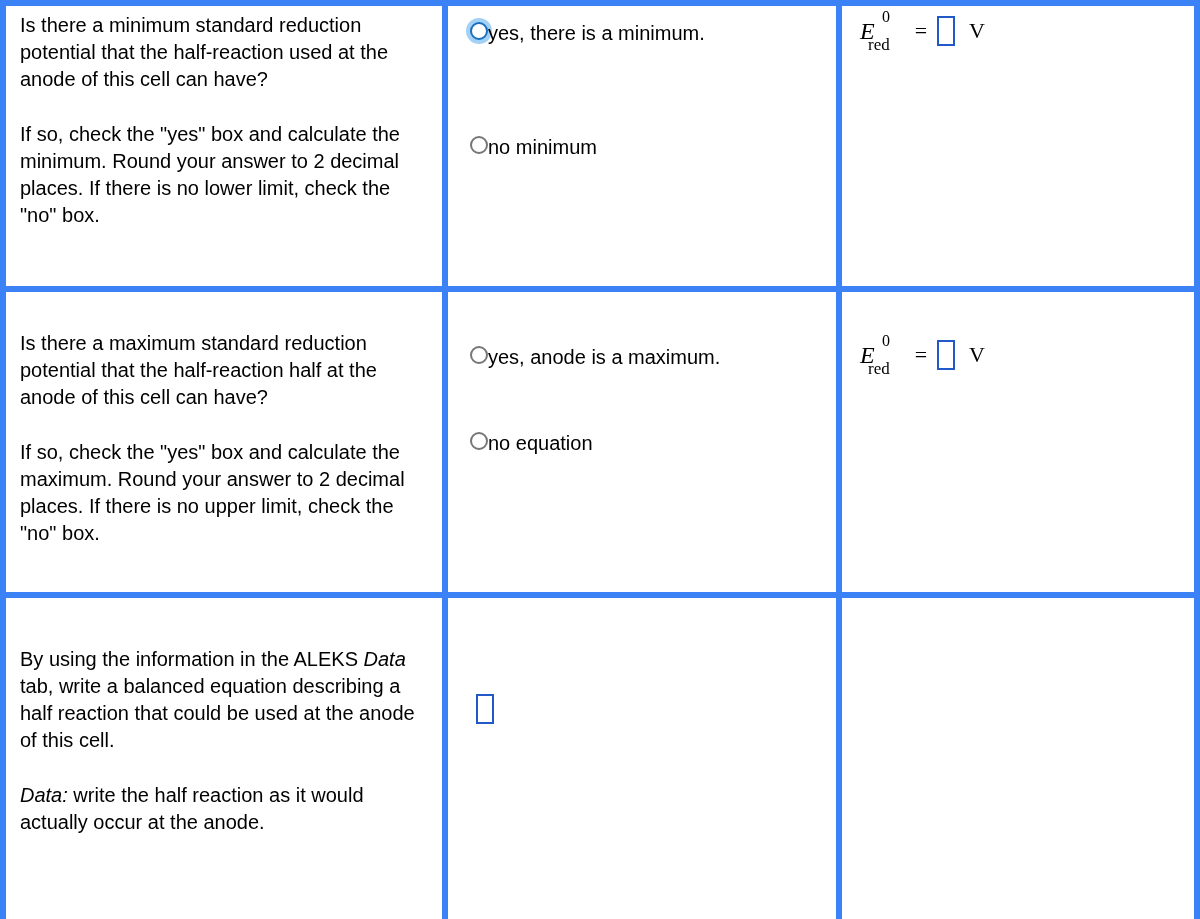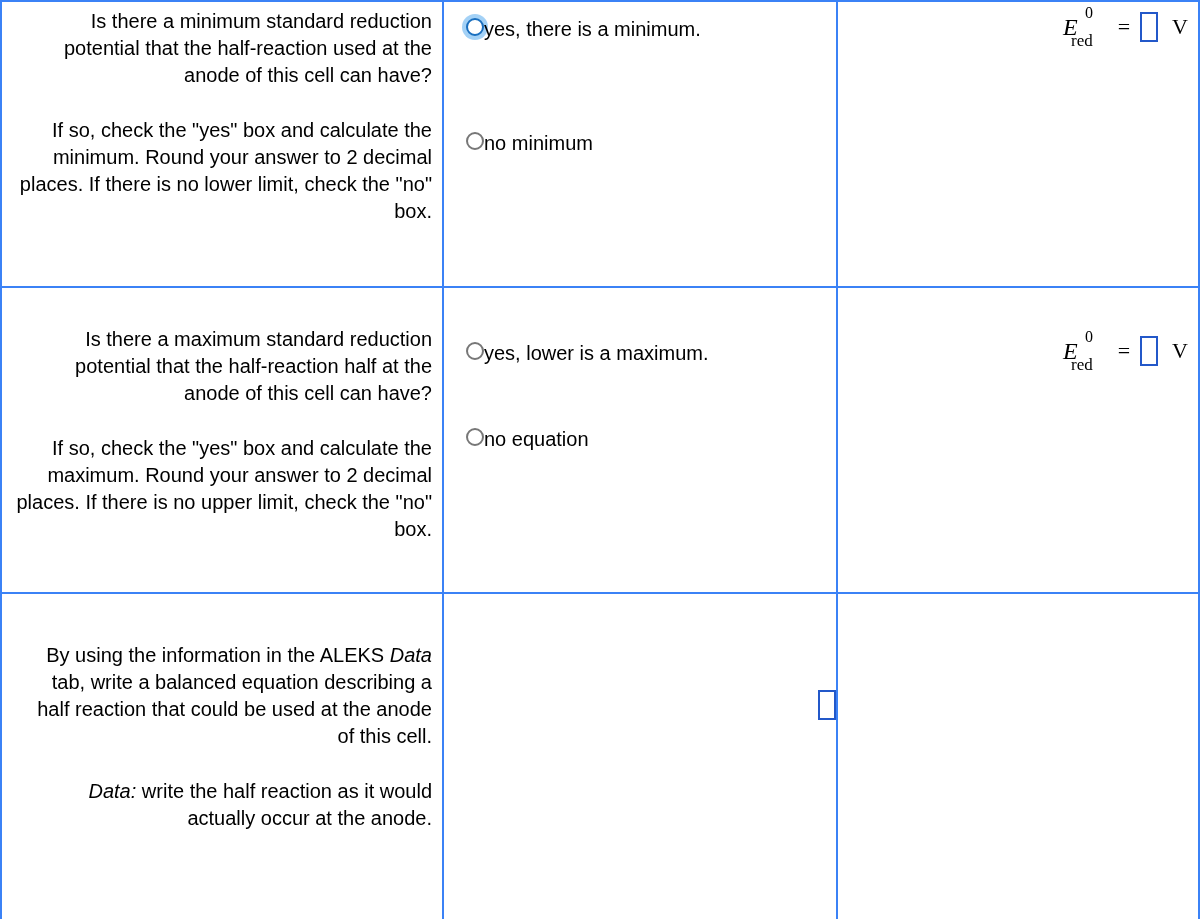--- a/index.html
+++ b/index.html
@@ -8,24 +8,23 @@
     font-family: Verdana, Geneva, sans-serif;
     font-size: 20px;
     color: #000;
     background: #fff;
   }
   table {
     border-collapse: collapse;
     width: 100%;
   }
   td {
-    border: 2px solid #3b82f6;
+    border: 6px solid #3b82f6;
     vertical-align: top;
     padding: 0;
-    text-align: right;
   }
   .col-q { width: 442px; }
   .col-opts { width: 394px; }
   .col-val { border-right: none; }
   .q-text {
     padding: 6px 10px 10px 14px;
     line-height: 1.35;
   }
   .q-text p { margin: 0 0 28px 0; }
   .q-text p:last-child { margin-bottom: 0; }
@@ -164,21 +163,21 @@
   <tr class="row2">
     <td>
       <div class="q-text" style="padding-top:38px;">
         <p>Is there a maximum standard reduction potential that the half-reaction half at the anode of this cell can have?</p>
         <p>If so, check the "yes" box and calculate the maximum. Round your answer to 2 decimal places. If there is no upper limit, check the "no" box.</p>
       </div>
     </td>
     <td class="opts-cell">
       <div class="opt-row" style="padding-top:54px; align-items:flex-start; height:110px;">
         <span class="radio"></span>
-        <span class="opt-label">yes, lower is a maximum.</span>
+        <span class="opt-label">yes, anode is a maximum.</span>
       </div>
       <div class="opt-row" style="padding-top:30px; align-items:flex-start;">
         <span class="radio"></span>
         <span class="opt-label">no equation</span>
       </div>
     </td>
     <td class="val-cell" style="padding-top:48px;">
       <span class="math">
         <span class="ered">
           <span>E</span>

